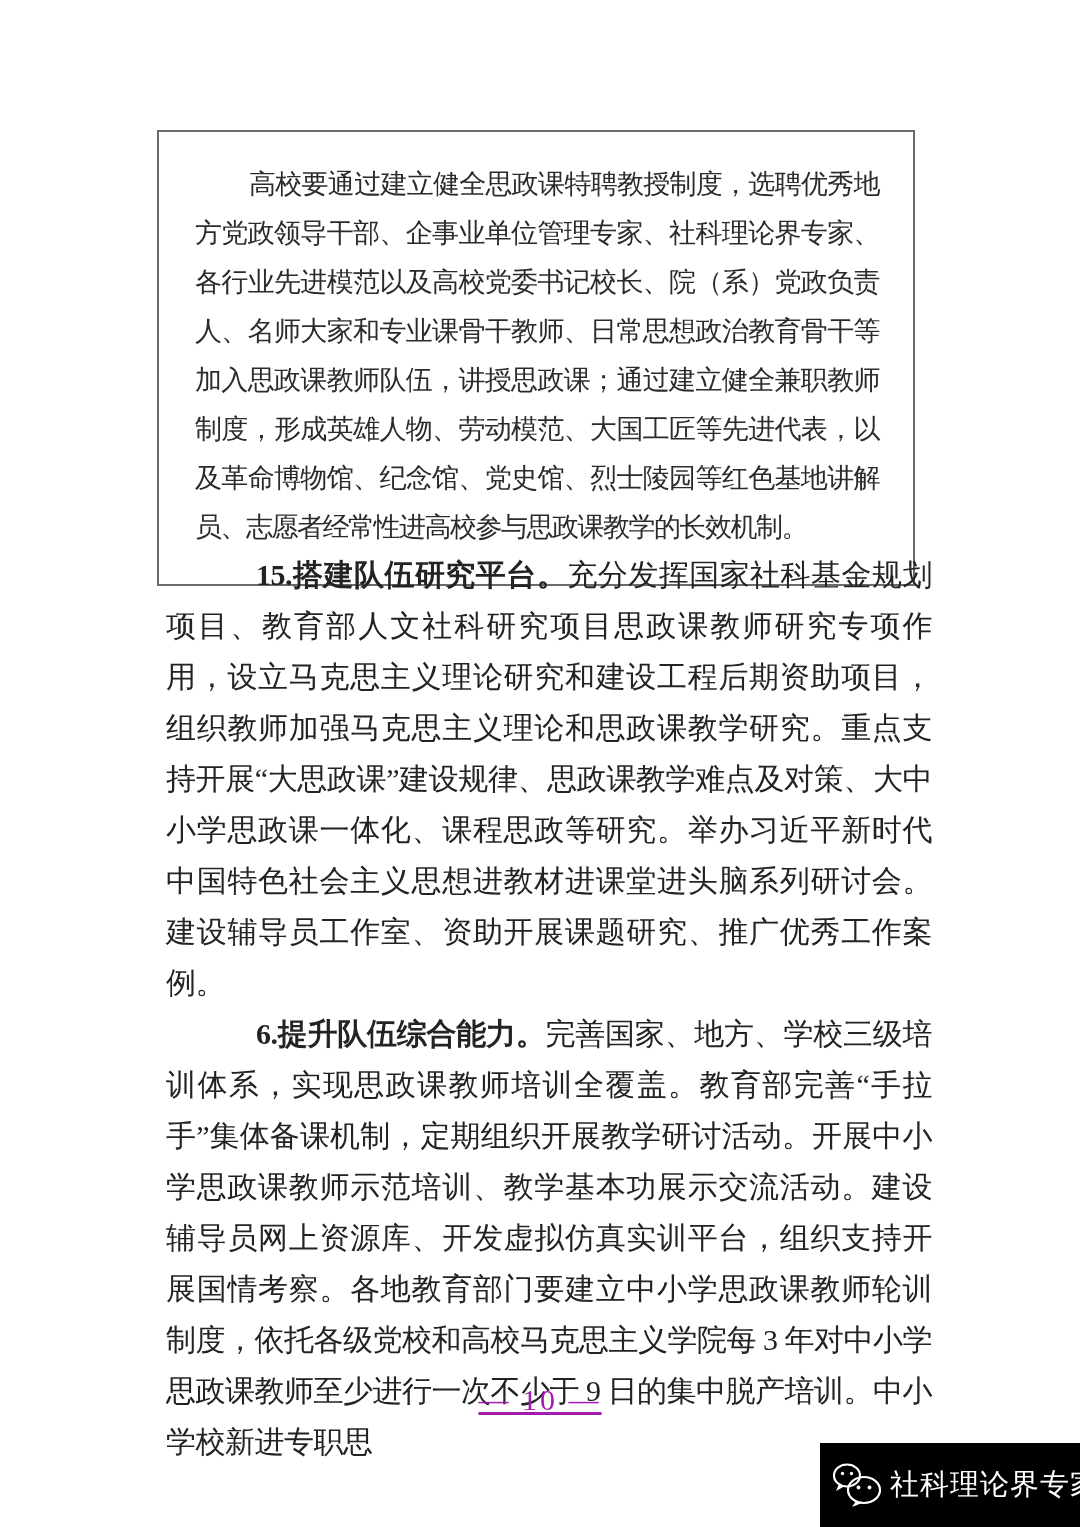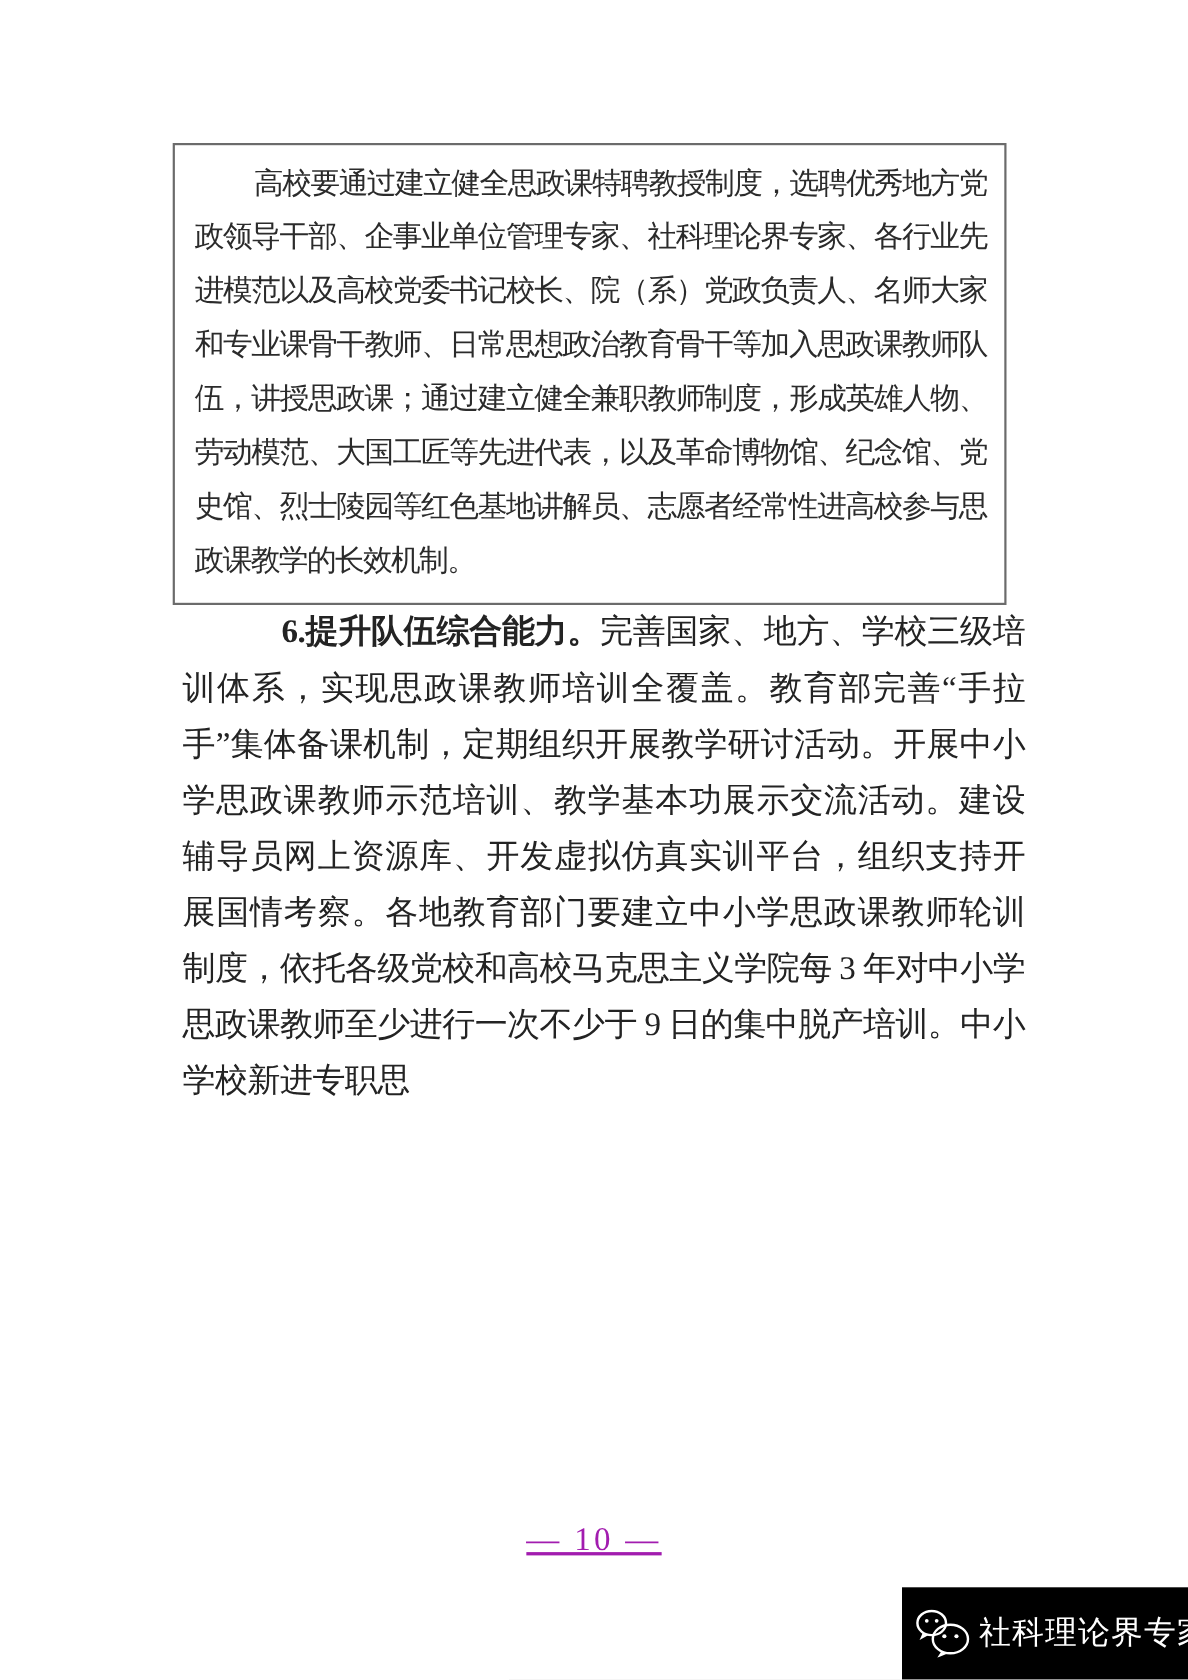--- a/index.html
+++ b/index.html
@@ -24,21 +24,21 @@
     box-sizing: border-box;
     border: 2px solid #6b6b6b;
     padding: 10px 16px 14px 18px;
     font-size: 27px;
     line-height: 49px;
     letter-spacing: -1.5px;
     text-align: justify;
     color: #2b2b2b;
   }
   .note-box p {
-    margin: 0;
+    margin: 18px;
     text-indent: 2em;
   }
   
   .body-text {
     position: absolute;
     left: 166px;
     top: 549px;
     width: 766px;
     font-size: 30px;
     line-height: 51px;
@@ -94,20 +94,23 @@
 <body>
 
 <div class="page">
 
   <div class="note-box">
     <p>高校要通过建立健全思政课特聘教授制度，选聘优秀地方党政领导干部、企事业单位管理专家、社科理论界专家、各行业先进模范以及高校党委书记校长、院（系）党政负责人、名师大家和专业课骨干教师、日常思想政治教育骨干等加入思政课教师队伍，讲授思政课；通过建立健全兼职教师制度，形成英雄人物、劳动模范、大国工匠等先进代表，以及革命博物馆、纪念馆、党史馆、烈士陵园等红色基地讲解员、志愿者经常性进高校参与思政课教学的长效机制。</p>
   </div>
 
   <div class="body-text">
     <p>
+      <span class="para-heading">15.搭建队伍研究平台。</span><span>充分发挥国家社科基金规划项目、教育部人文社科研究项目思政课教师研究专项作用，设立马克思主义理论研究和建设工程后期资助项目，组织教师加强马克思主义理论和思政课教学研究。重点支持开展“大思政课”建设规律、思政课教学难点及对策、大中小学思政课一体化、课程思政等研究。举办习近平新时代中国特色社会主义思想进教材进课堂进头脑系列研讨会。建设辅导员工作室、资助开展课题研究、推广优秀工作案例。</span>
+    </p>
+    <p>
       <span class="para-heading">6.提升队伍综合能力。</span><span>完善国家、地方、学校三级培训体系，实现思政课教师培训全覆盖。教育部完善“手拉手”集体备课机制，定期组织开展教学研讨活动。开展中小学思政课教师示范培训、教学基本功展示交流活动。建设辅导员网上资源库、开发虚拟仿真实训平台，组织支持开展国情考察。各地教育部门要建立中小学思政课教师轮训制度，依托各级党校和高校马克思主义学院每 3 年对中小学思政课教师至少进行一次不少于 9 日的集中脱产培训。中小学校新进专职思</span>
     </p>
   </div>
 
   <div class="page-number">— 10 —</div>
 
   <div class="watermark" id="watermark-badge" style="background: rgb(0, 0, 0); color: rgb(255, 255, 255);">
     <svg class="watermark-icon" viewBox="0 0 50 44" xmlns="http://www.w3.org/2000/svg">
 
       <ellipse cx="15" cy="12.5" rx="13" ry="11" fill="none" stroke="currentColor" stroke-width="2.2"></ellipse>

